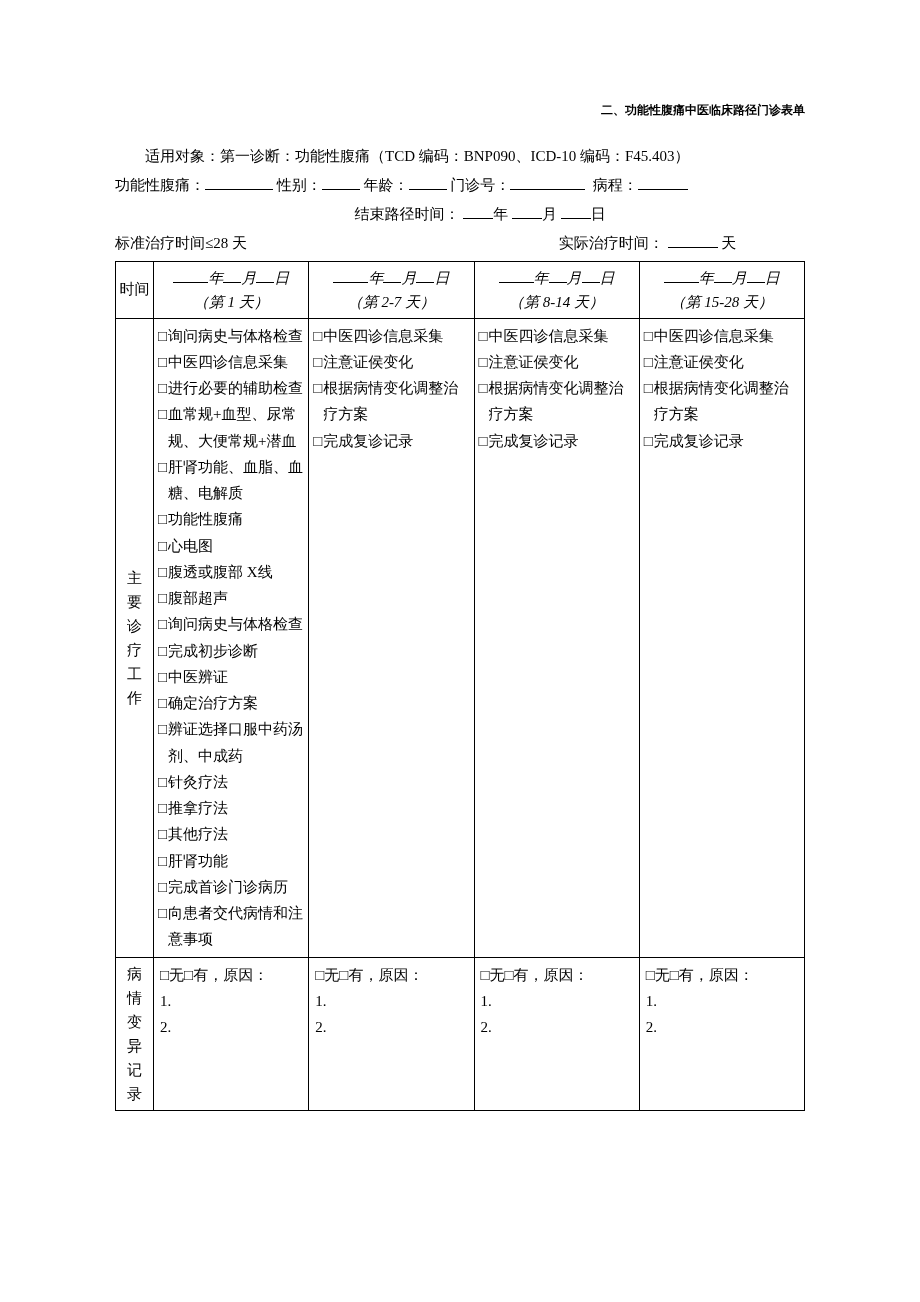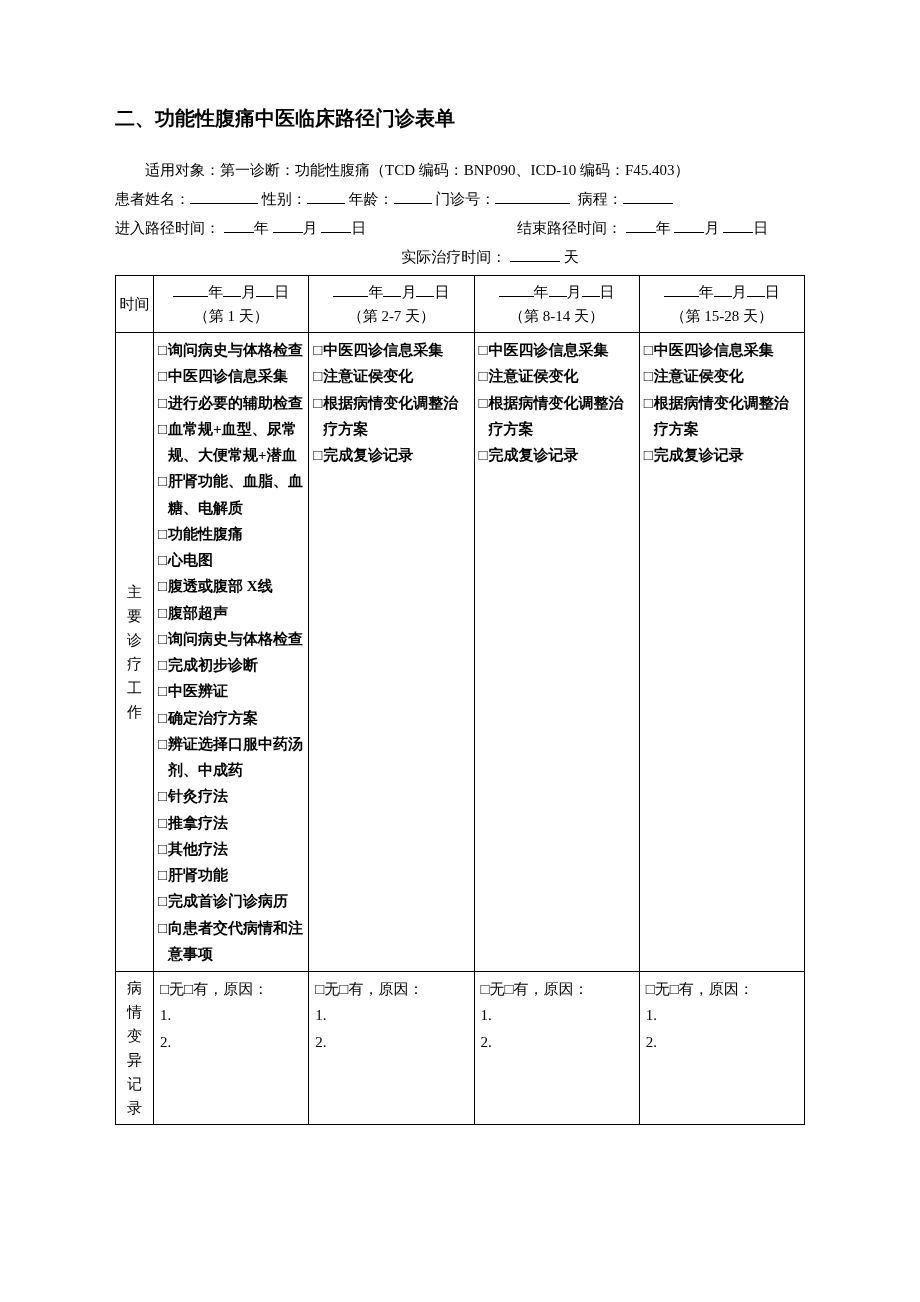--- a/index.html
+++ b/index.html
@@ -6,23 +6,23 @@
     body {
       font-family: "SimSun", "宋体", serif;
       font-size: 15px;
       line-height: 1.8;
       color: #000;
       background: #fff;
       padding: 100px 115px 40px 115px;
       width: 920px;
     }
     .title {
-      text-align: left;
+      text-align: right;
       font-weight: bold;
-      font-size: 20px;
+      font-size: 12px;
       margin-bottom: 10px;
     }
     .info-line {
       margin-bottom: 2px;
       font-size: 15px;
     }
     .indent {
       text-indent: 2em;
       margin-top: 21px;
     }
@@ -59,75 +59,70 @@
     .vtext {
       display: flex;
       flex-direction: column;
       align-items: center;
       line-height: 1.6;
     }
     .date-cell {
       text-align: center;
       line-height: 1.6;
       padding: 4px 2px;
+      font-style: italic;
     }
     .checklist {
       list-style: none;
       padding: 0;
     }
     .checklist li {
       display: flex;
       align-items: flex-start;
       line-height: 1.75;
     }
     .checklist .box {
       flex: 0 0 auto;
       margin-right: 1px;
     }
     .checklist .txt {
       flex: 1 1 auto;
-      font-weight: bold;
     }
     .variation-cell {
       line-height: 1.75;
       padding: 4px 6px;
       margin-top: 21px;
     }
   </style>
 </head>
 <body>
 
 <div class="title">二、功能性腹痛中医临床路径门诊表单</div>
 
 <div class="info-line indent">适用对象：第一诊断：功能性腹痛（TCD 编码：BNP090、ICD-10 编码：F45.403）</div>
 
 <div class="info-line">
-  <span>患者姓名：</span><span class="blank" style="min-width:68px"></span>
+  <span>功能性腹痛：</span><span class="blank" style="min-width:68px"></span>
   <span>性别：</span><span class="blank" style="min-width:38px"></span>
   <span>年龄：</span><span class="blank" style="min-width:38px"></span>
   <span>门诊号：</span><span class="blank" style="min-width:75px"></span>&nbsp;
   <span>病程：</span><span class="blank" style="min-width:50px"></span>
 </div>
 
 <div class="info-line two-col">
-  <div>
-    <span>进入路径时间：</span>
-    <span class="blank"></span><span>年</span>
-    <span class="blank"></span><span>月</span>
-    <span class="blank"></span><span>日</span>
-  </div>
   <div style="text-align:center; padding-left:40px;">
     <span>结束路径时间：</span>
     <span class="blank"></span><span>年</span>
     <span class="blank"></span><span>月</span>
     <span class="blank"></span><span>日</span>
   </div>
 </div>
 
 <div class="info-line two-col">
+  <div>标准治疗时间≤28 天</div>
   <div style="text-align:center; padding-left:60px;">
     <span>实际治疗时间：</span>
     <span class="blank" style="min-width:50px"></span>
     <span>天</span>
   </div>
 </div>
 
 <table>
   <colgroup>
     <col style="width:38px">

